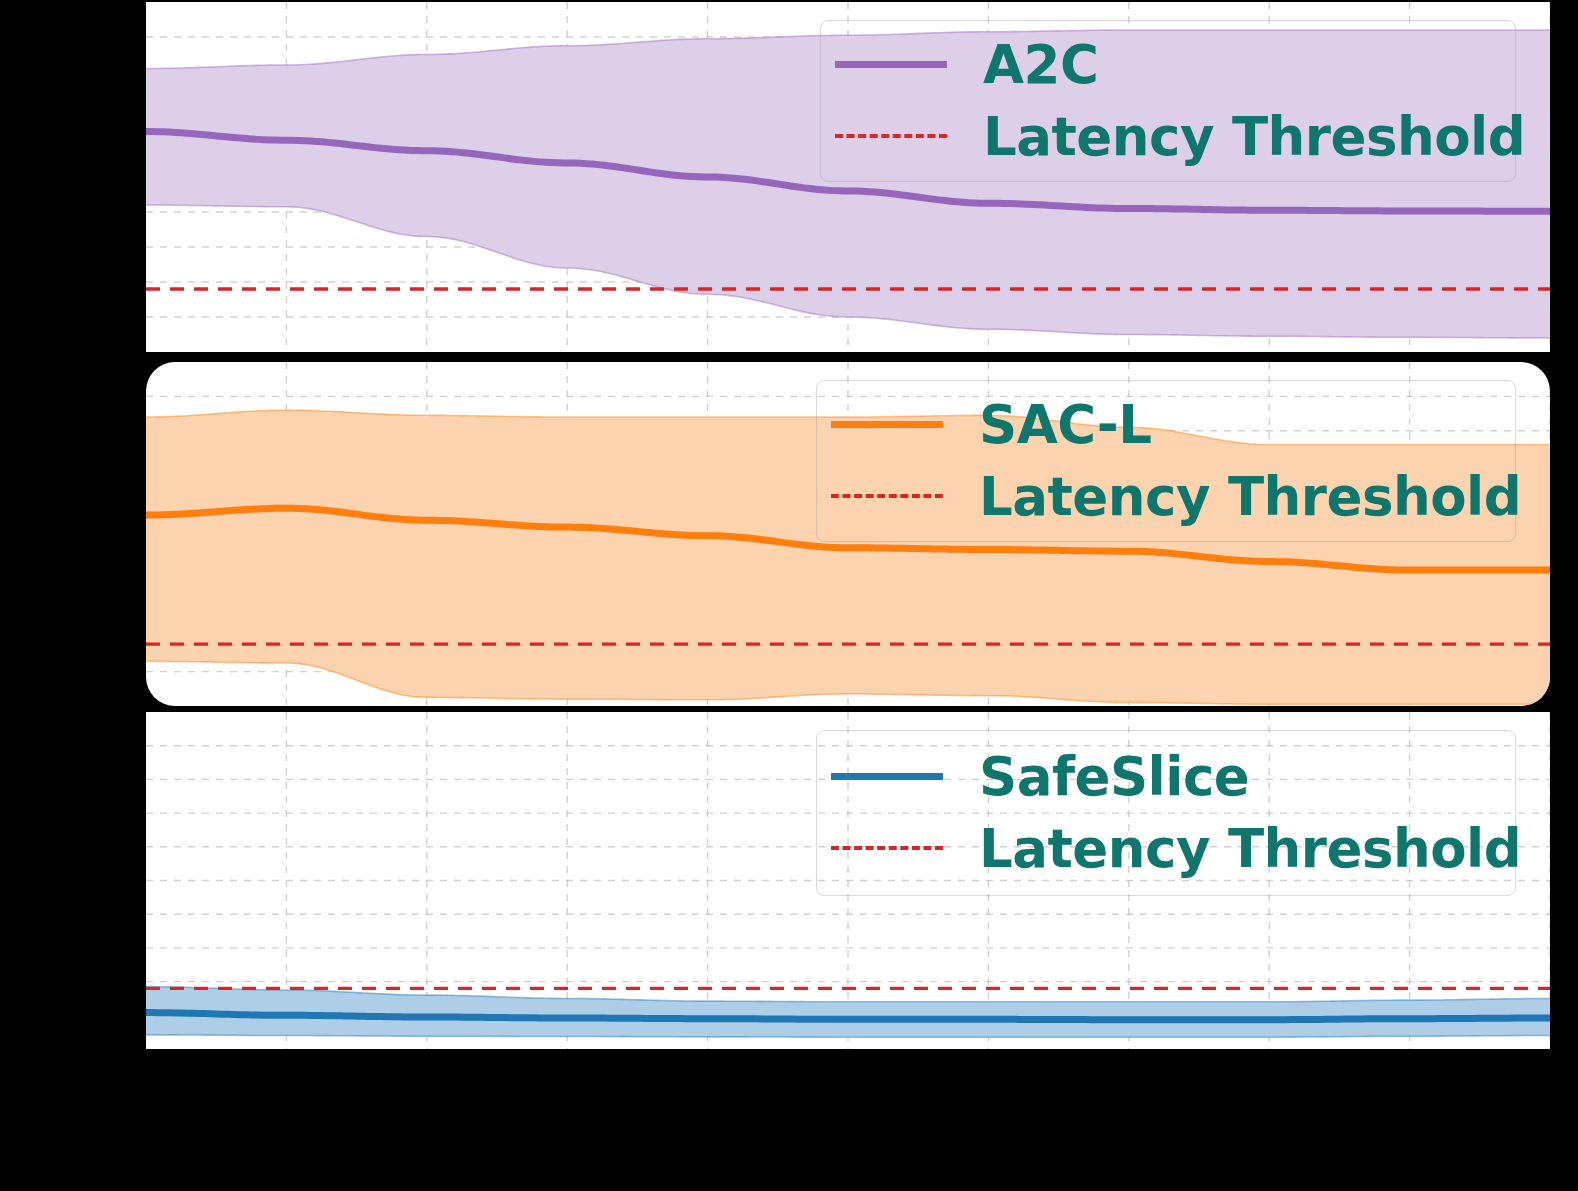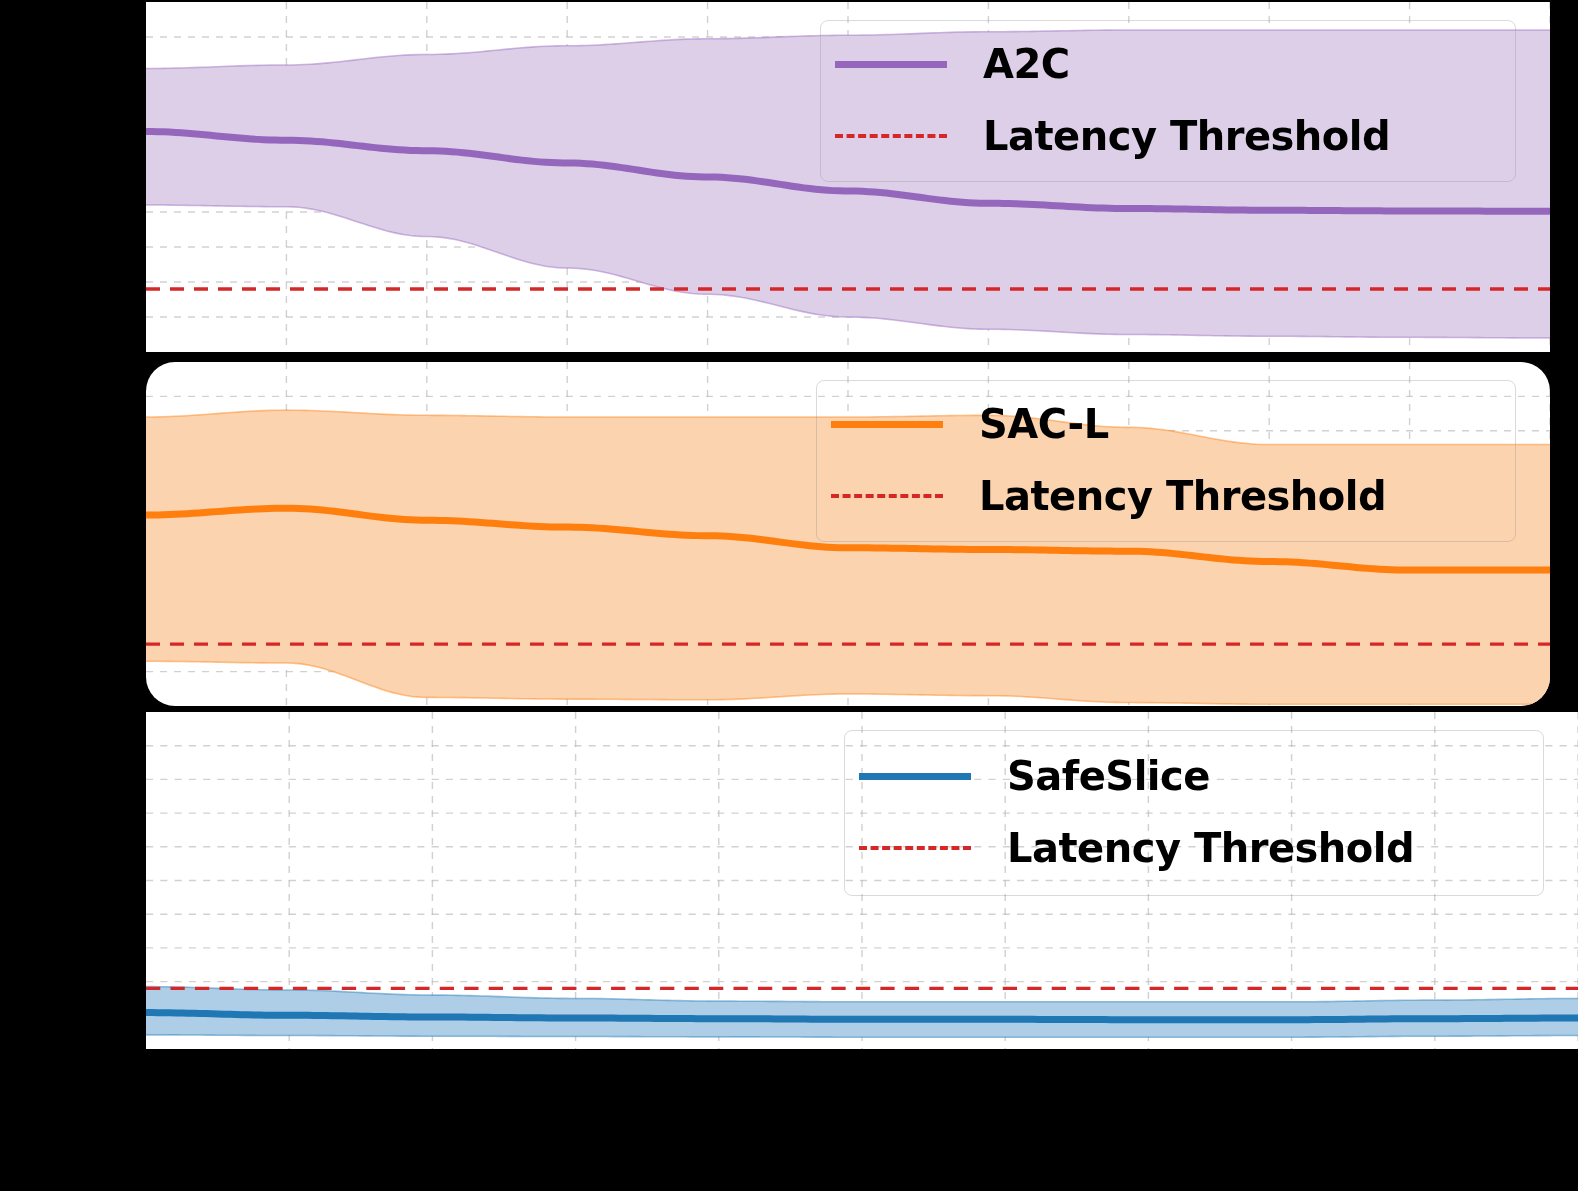--- a/index.html
+++ b/index.html
@@ -21,21 +21,21 @@
   }
   .panel {
     position: absolute;
     left: 146px;
     width: 1404px;
     background: #ffffff;
     overflow: hidden;
   }
   #panel-a2c      { top: 2px;   height: 350px; }
   #panel-sacl     { top: 362px; height: 344px; border-radius: 29px; }
-  #panel-safeslice{ top: 712px; height: 337px; padding-left: 28px; }
+  #panel-safeslice{ top: 712px; height: 337px; }
 
   .panel svg.plot {
     position: absolute;
     inset: 0;
     width: 100%;
     height: 100%;
     display: block;
   }
 
   .legend {
@@ -67,23 +67,23 @@
     border-top-width: 7px;
     border-top-style: solid;
   }
   .legend-swatch.dashed {
     border-top-width: 4px;
     border-top-style: dashed;
   }
   .legend-label {
     font-family: "DejaVu Sans", sans-serif;
     font-weight: bold;
-    font-size: 40px;
+    font-size: 53px;
     line-height: 1;
-    color: #000000;
+    color: #0f766e;
     white-space: nowrap;
     letter-spacing: -0.5px;
   }
 </style>
 </head>
 <body>
 
 <div id="figure">
 
   <div class="panel" id="panel-a2c">

